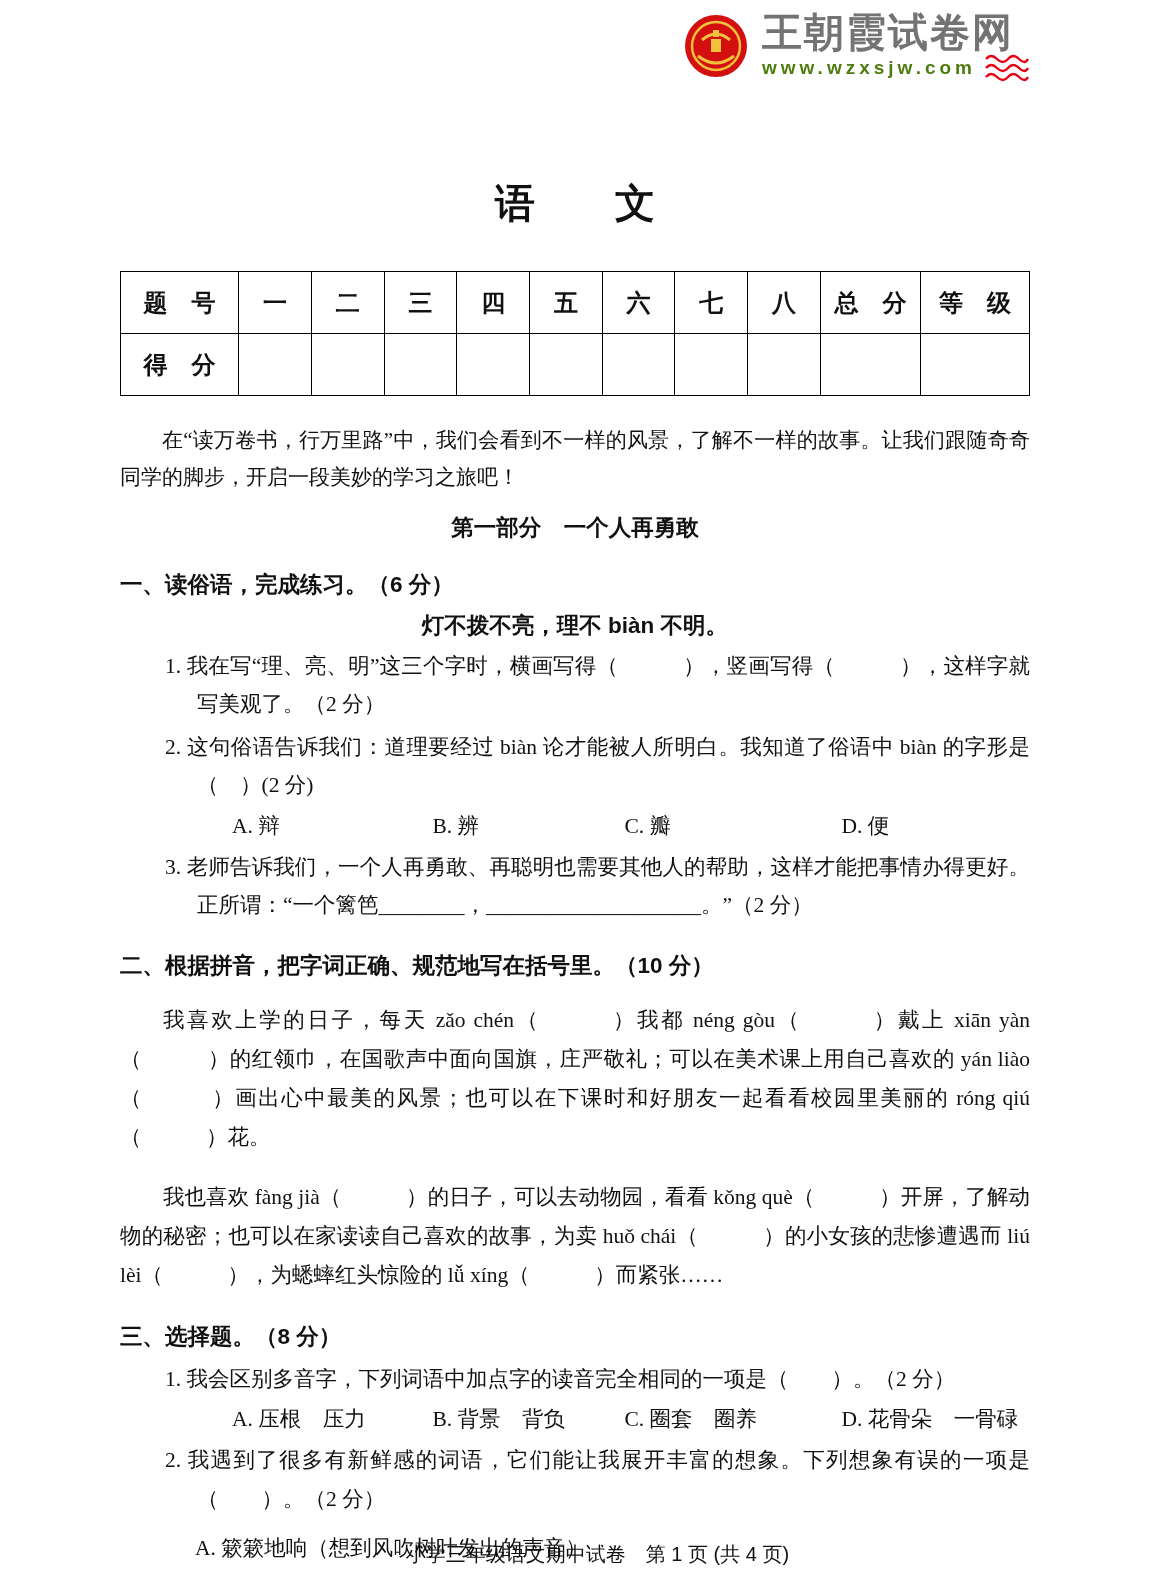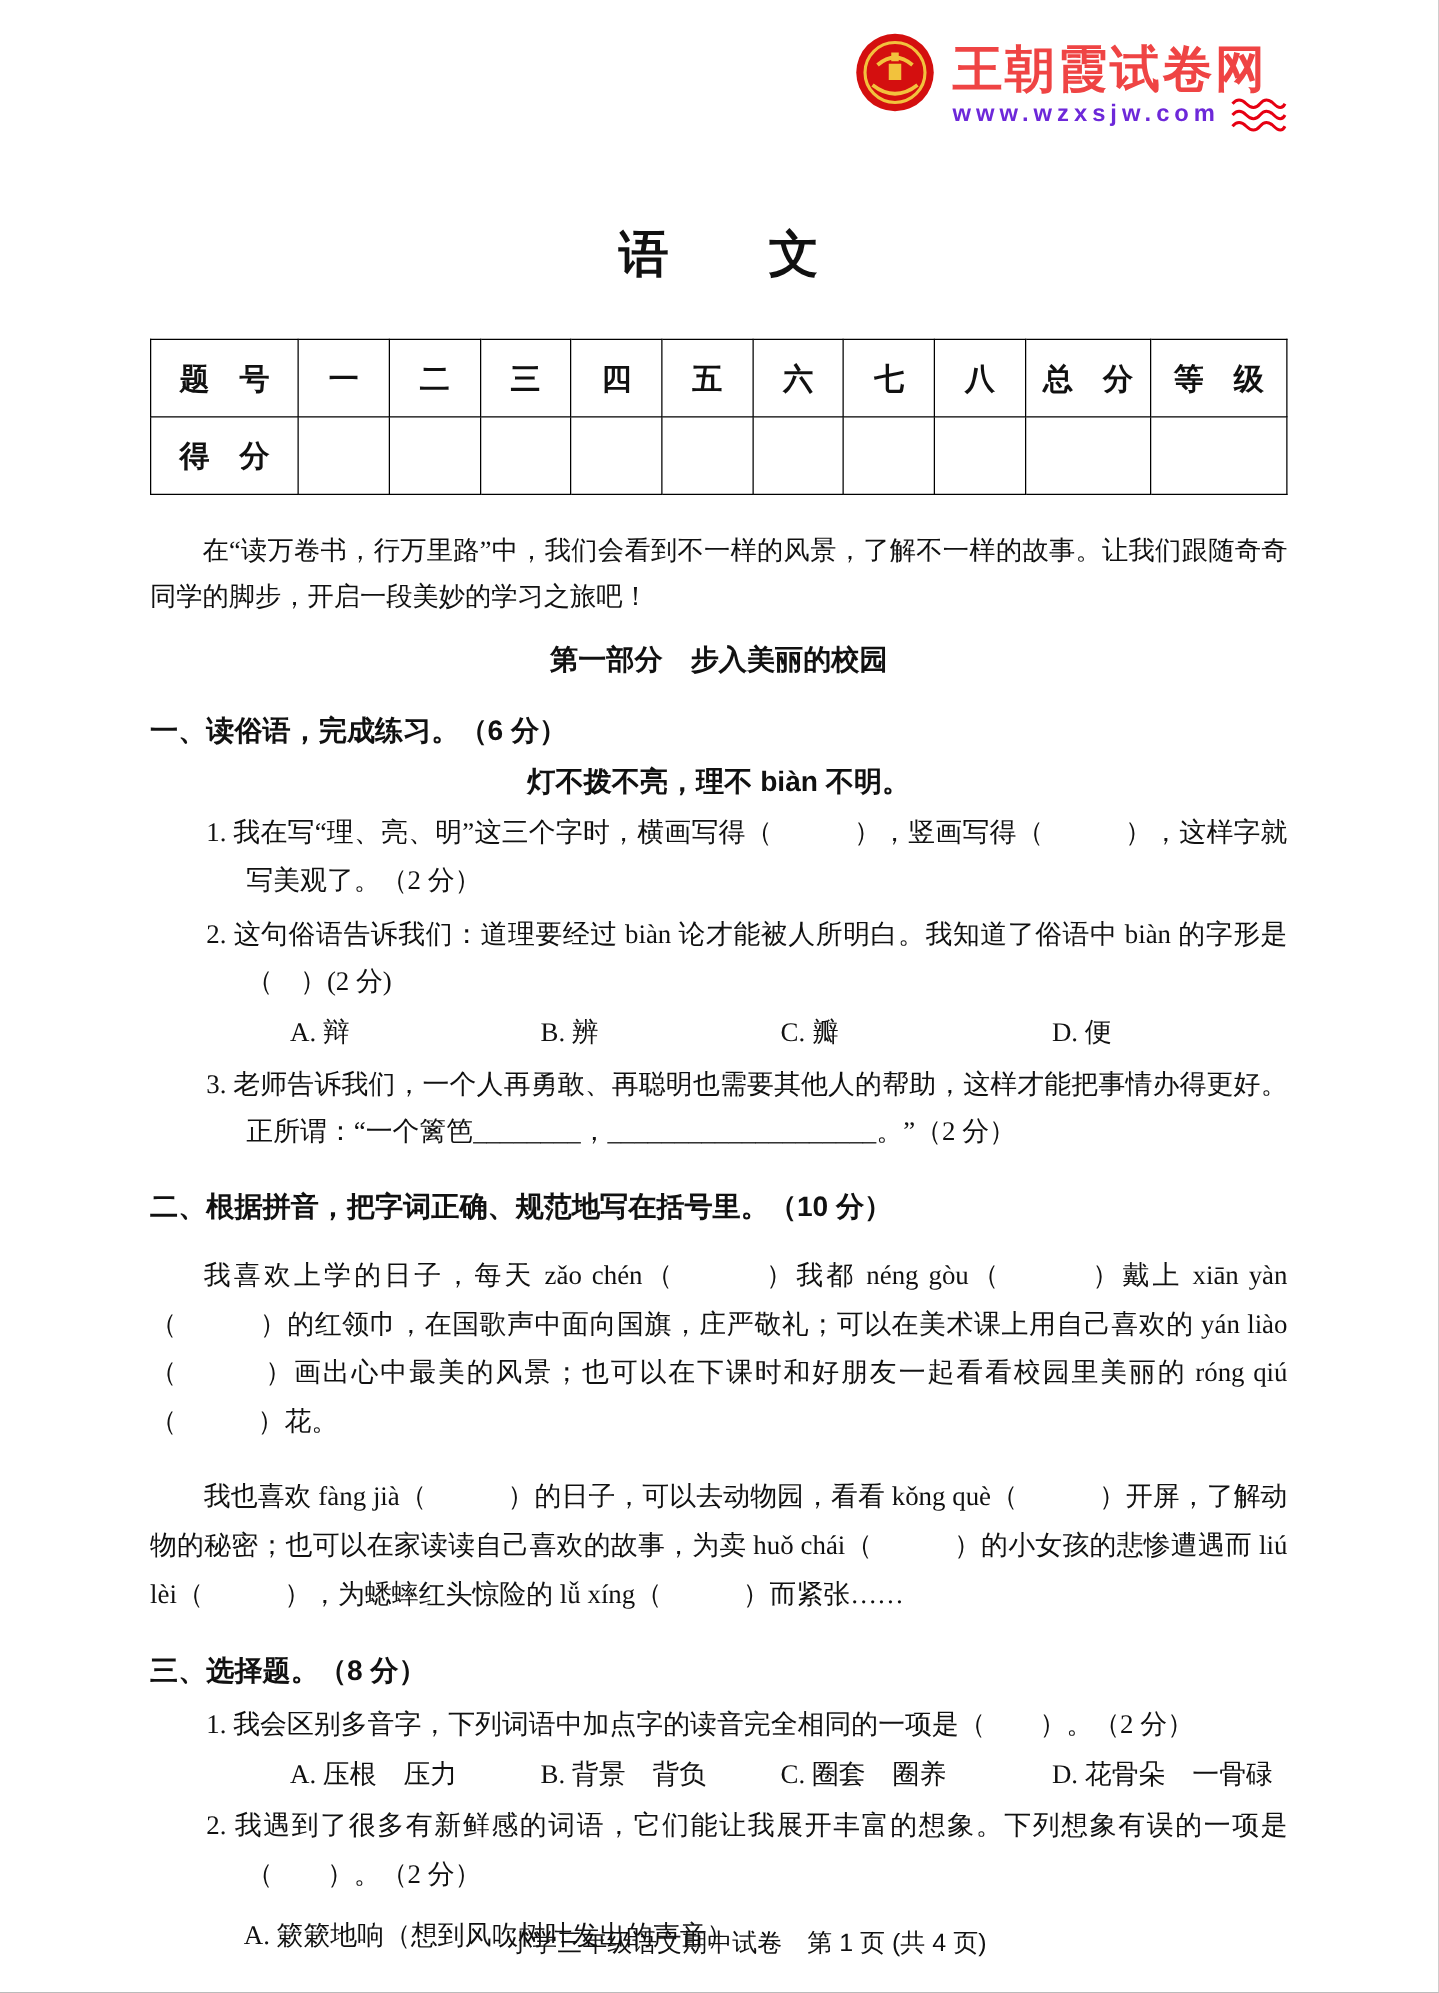--- a/index.html
+++ b/index.html
@@ -13,25 +13,25 @@
     font-family:"Liberation Serif","DejaVu Serif",serif;
   }
   .content { margin:0 121px 0 120px; padding-top:150px; }
 
   
   .logo { position:absolute; top:10px; right:121px; display:flex; align-items:center; gap:10px; }
   .logo-text { display:flex; flex-direction:column; align-items:flex-start; }
   .brand {
     font-family:"Liberation Sans","DejaVu Sans",sans-serif;
     font-weight:bold; font-size:40px; line-height:1.1;
-    color:#ef4444; letter-spacing:2px;margin-top:24px;
+    color:#737373; letter-spacing:2px;
   }
   .url-row {
     display:flex; align-items:center; gap:8px;
-    color:#6d28d9; font-family:"Liberation Sans",sans-serif;
+    color:#4d7c0f; font-family:"Liberation Sans",sans-serif;
     font-weight:bold; font-size:19px; letter-spacing:4px;
   }
 
   
   .subtitle {
     text-align:center; font-family:"Liberation Sans",sans-serif;
     font-weight:bold; font-size:33px; letter-spacing:1px;
   }
   .big-title {
     text-align:center; font-family:"Liberation Sans",sans-serif;
@@ -153,21 +153,21 @@
           <td></td>
           <td></td>
           <td></td>
           <td></td>
         </tr>
       </tbody>
     </table>
 
     <p class="intro">在“读万卷书，行万里路”中，我们会看到不一样的风景，了解不一样的故事。让我们跟随奇奇同学的脚步，开启一段美妙的学习之旅吧！</p>
 
-    <div class="center-bold">第一部分　步入美丽的校园</div>
+    <div class="center-bold">第一部分　一个人再勇敢</div>
 
     <div class="sec-heading">一、读俗语，完成练习。（6 分）</div>
     <div class="center-bold proverb">灯不拨不亮，理不 biàn 不明。</div>
     <p class="q">1. 我在写“理、亮、明”这三个字时，横画写得（　　　），竖画写得（　　　），这样字就写美观了。（2 分）</p>
     <p class="q">2. 这句俗语告诉我们：道理要经过 biàn 论才能被人所明白。我知道了俗语中 biàn 的字形是（　）(2 分)</p>
     <div class="opt-row">
       <span class="opt">A. 辩</span>
       <span class="opt">B. 辨</span>
       <span class="opt">C. 瓣</span>
       <span class="opt">D. 便</span>

